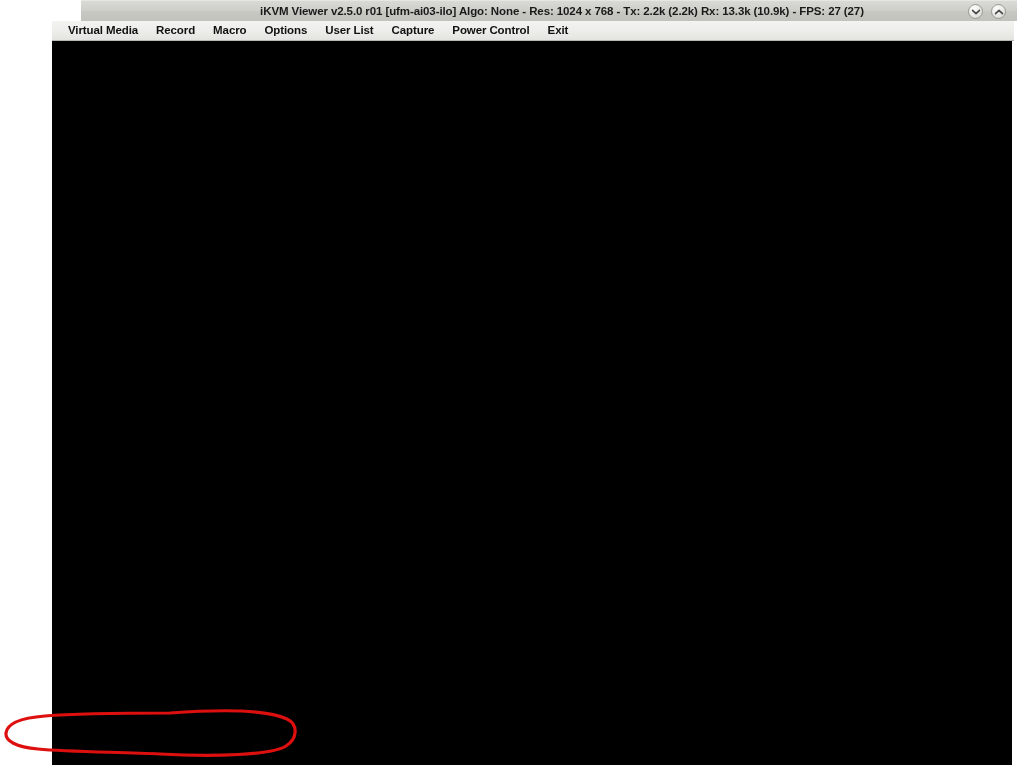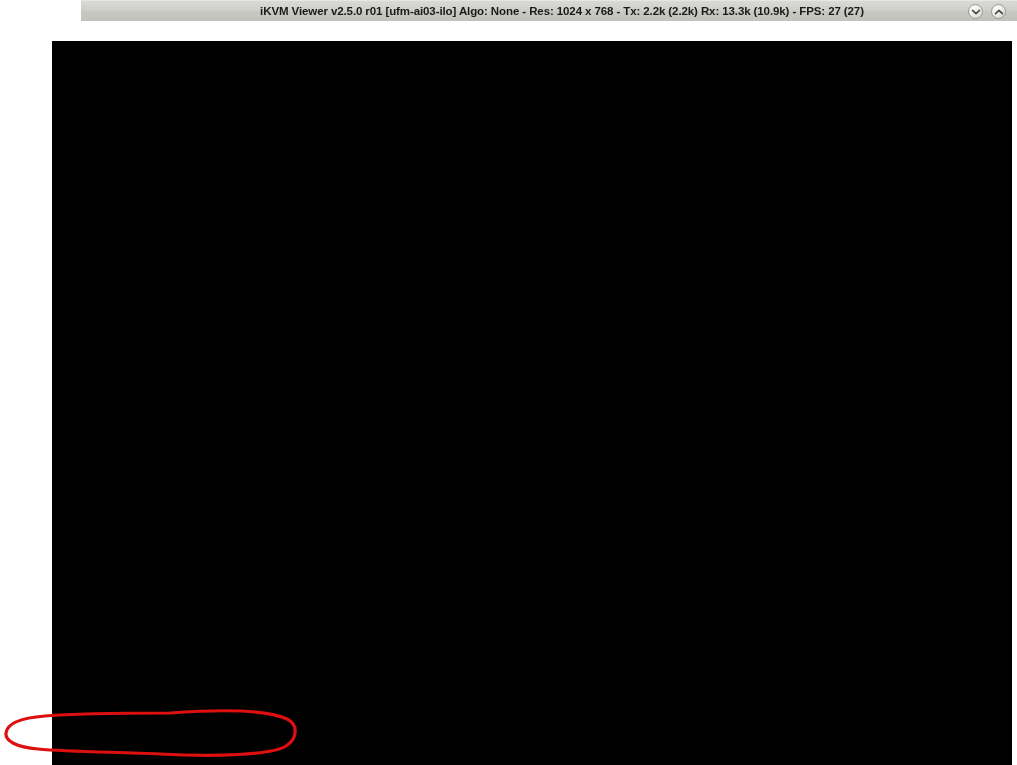--- a/index.html
+++ b/index.html
@@ -158,20 +158,30 @@
           </svg>
         </span>
         <span class="win-btn" id="close-btn">
           <svg width="9" height="9" viewBox="0 0 9 9">
             <path d="M1.4 1.4 L7.6 7.6 M7.6 1.4 L1.4 7.6" fill="none" stroke="#4a4a4a" stroke-width="1.7" stroke-linecap="round"></path>
           </svg>
         </span>
       </div>
     </div>
 
+    <div id="menu-bar">
+      <div class="menu-item">Virtual Media</div>
+      <div class="menu-item">Record</div>
+      <div class="menu-item">Macro</div>
+      <div class="menu-item">Options</div>
+      <div class="menu-item">User List</div>
+      <div class="menu-item">Capture</div>
+      <div class="menu-item">Power Control</div>
+      <div class="menu-item">Exit</div>
+    </div>
 
     <div id="remote-screen">
       
     </div>
 
   </div>
 
   <svg id="annotation-layer" viewBox="0 0 1017 765">
     <path d="M 170 713
              C 225 709, 268 710, 287 719

